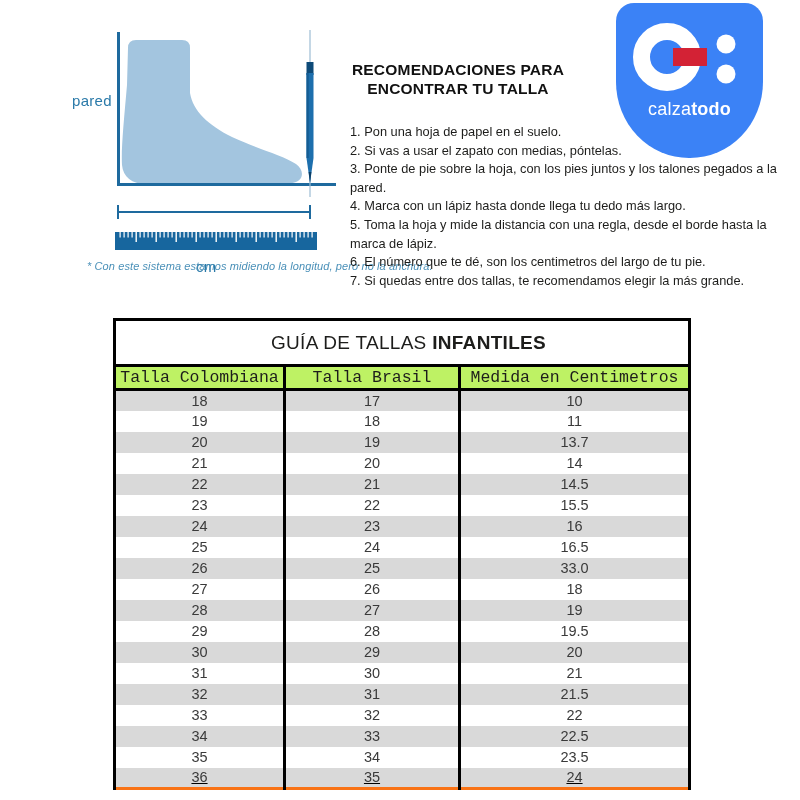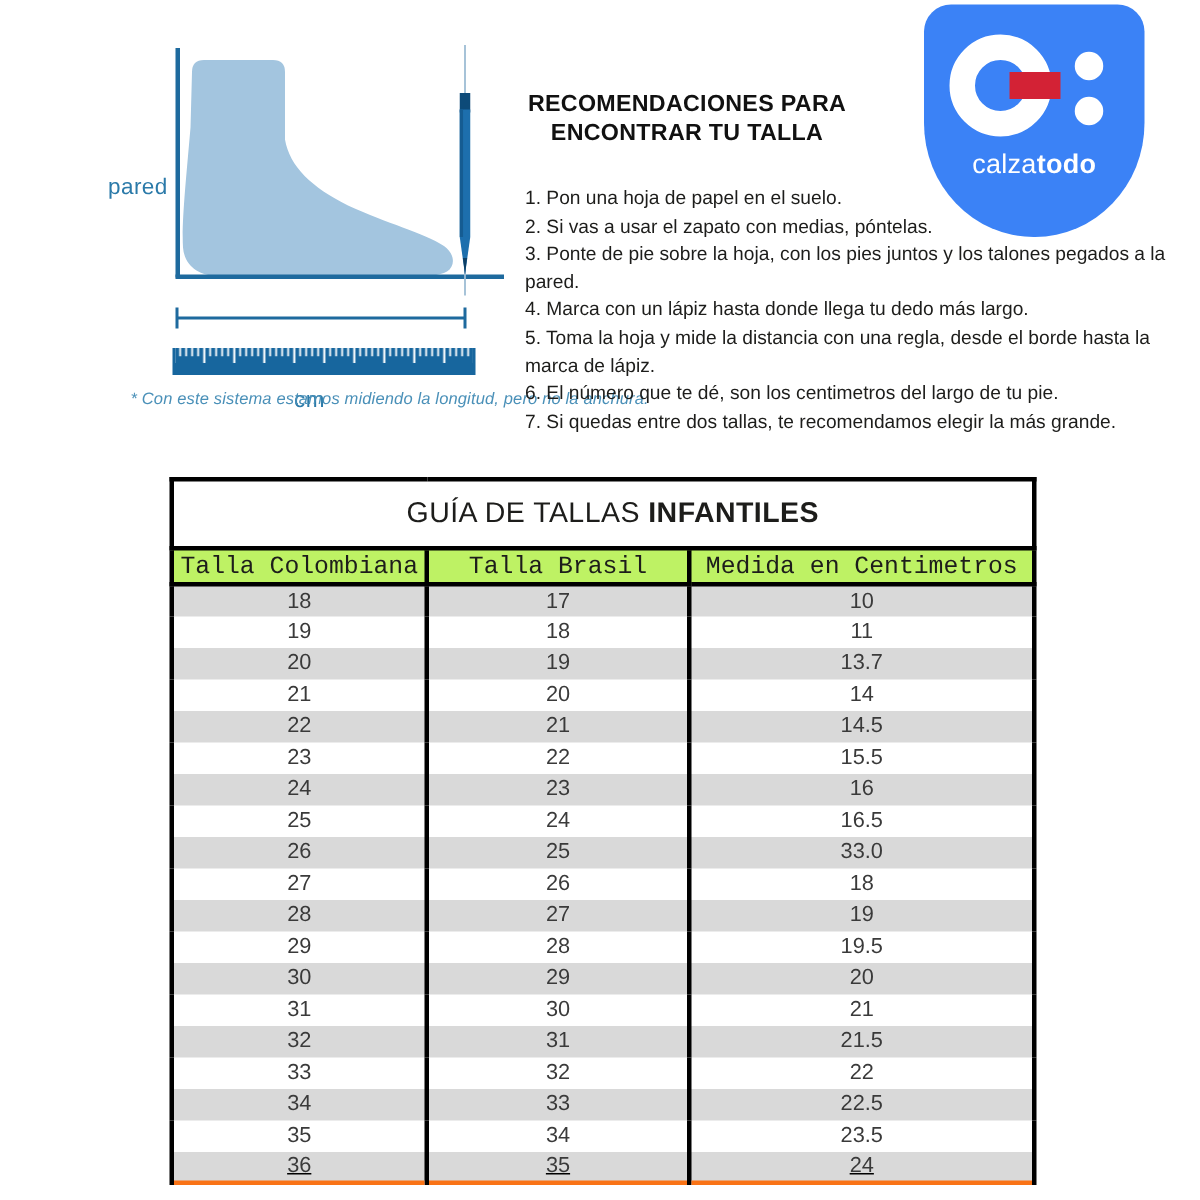--- a/index.html
+++ b/index.html
@@ -13,21 +13,21 @@
   }
 
   
   #measure-svg { position: absolute; left: 60px; top: 25px; }
   .blue-label {
     position: absolute;
     color: #2b7aa9;
     font-size: 15px;
     letter-spacing: 0.3px;
   }
-  #wall-label { left: 72px; top: 116px; text-align: right; }
+  #wall-label { left: 72px; top: 92px; text-align: right; }
   #cm-label   { left: 196px; top: 214px; margin-top: 44px; }
   #footnote {
     position: absolute; left: 87px; top: 260px;
     color: #4a90b8; font-size: 11px; font-style: italic;
     letter-spacing: 0.1px; white-space: nowrap;
   }
 
   
   #reco-title {
     position: absolute; left: 338px; top: 60px; width: 240px;

